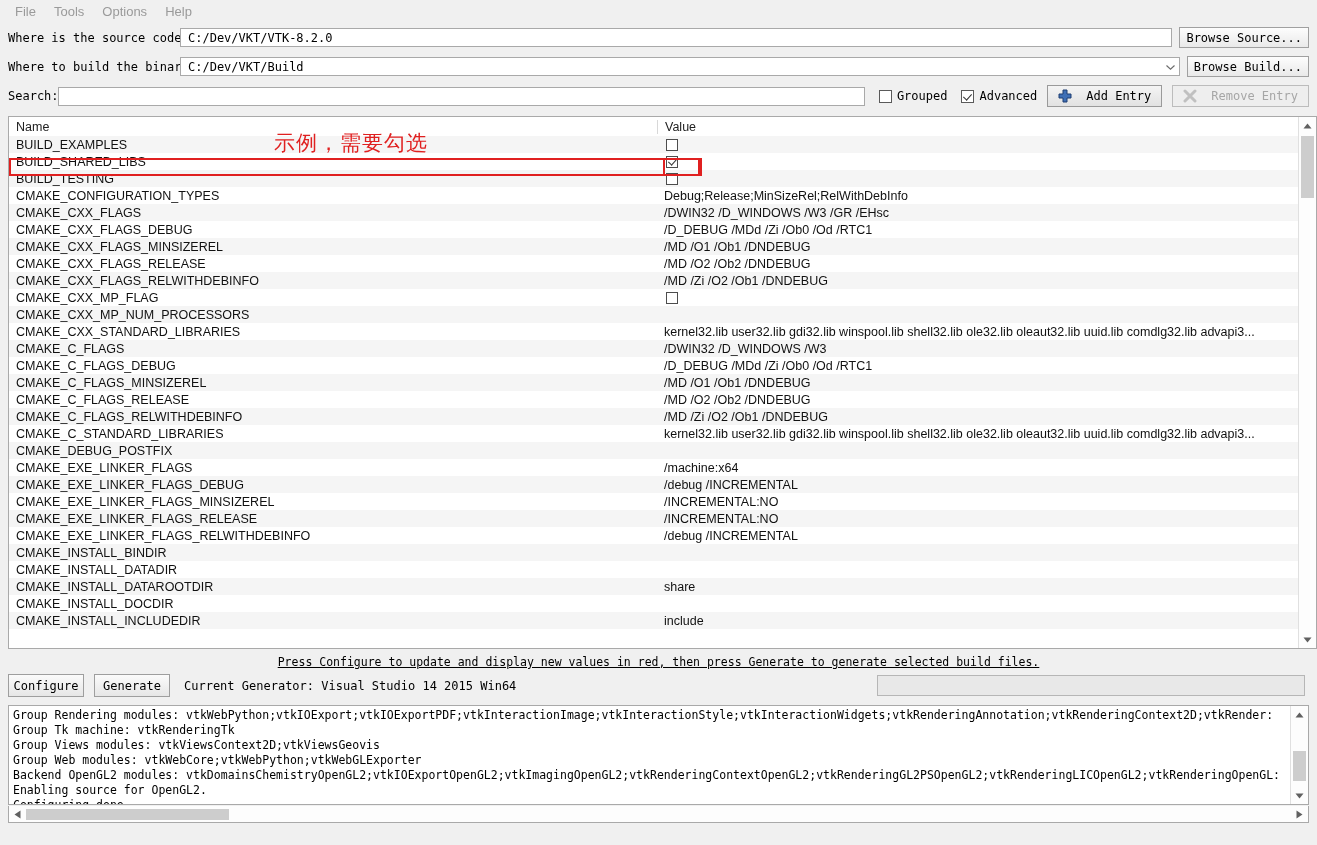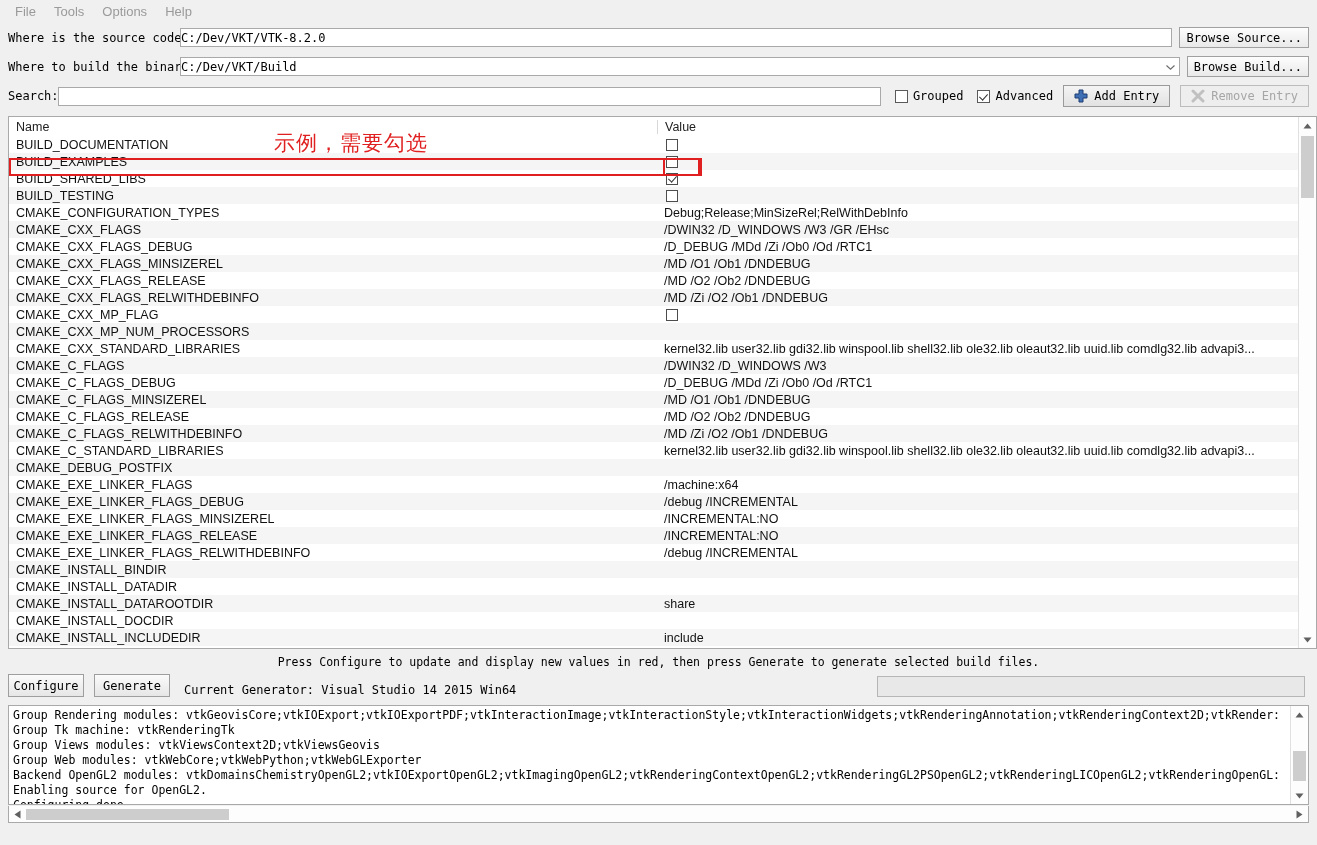--- a/index.html
+++ b/index.html
@@ -56,21 +56,21 @@
   .lbl-search { width: 50px; }
 
   .field {
     flex: 1;
     height: 19px;
     background: #fff;
     border: 1px solid #a9a9a9;
     box-sizing: border-box;
     display: flex;
     align-items: center;
-    padding: 0 0;
+    padding: 0 7px;
     font-family: "DejaVu Sans Mono", monospace;
     font-size: 12px;
     color: #000;
     overflow: hidden;
     white-space: nowrap;
   }
   .field.combo { padding-right: 18px; position: relative; align-items: center; }
   .combo-arrow {
     position: absolute;
     right: 4px;
@@ -136,20 +136,21 @@
     background: linear-gradient(#f4f4f4, #e2e2e2);
     border: 1px solid #9a9a9a;
     box-sizing: border-box;
     display: flex;
     align-items: center;
     padding: 0 10px;
     font-family: "DejaVu Sans Mono", monospace;
     font-size: 12px;
     cursor: default;
     white-space: nowrap;
+    gap: 8px;
   }
   .entrybtn.disabled { color: #a6a6a6; border-color: #bcbcbc; background: #eeeeee; }
   .plus-icon { width: 14px; height: 14px; margin-right: 6px; flex: none; }
   .x-icon { width: 14px; height: 14px; margin-right: 6px; flex: none; opacity: .45; }
 
   
   .tablewrap {
     margin: 5px 0 0 8px;
     height: 533px;
     border: 1px solid #a9a9a9;
@@ -265,24 +266,25 @@
   }
   .arrow-g { fill: #606060; }
 
   
   .hint {
     text-align: center;
     font-family: "DejaVu Sans Mono", monospace;
     font-size: 11.5px;
     color: #000;
     padding-top: 6px;
+    text-decoration: underline;
   }
   .actionrow {
     display: flex;
-    align-items: flex-end;
+    align-items: center;
     padding: 5px 12px 0 8px;
     box-sizing: border-box;
   }
   .abtn {
     height: 23px;
     min-width: 76px;
     background: linear-gradient(#fbfbfb, #e6e6e6);
     border: 1px solid #9e9e9e;
     box-sizing: border-box;
     font-family: "DejaVu Sans Mono", monospace;
@@ -423,26 +425,20 @@
   </div>
 </div>
 
 <div class="tablewrap">
   <div class="tablebody">
     <div class="thead">
       <div class="th-name">Name</div>
       <div class="th-val">Value</div>
     </div>
     <div id="rows-host">
-        <div class="trow">
-          <div class="td-name">BUILD_DOCUMENTATION</div>
-          <div class="td-val">
-            <span class="cellchk"></span>
-          </div>
-        </div>
         <div class="trow alt">
           <div class="td-name">BUILD_EXAMPLES</div>
           <div class="td-val">
             <span class="cellchk"></span>
           </div>
         </div>
         <div class="trow">
           <div class="td-name">BUILD_SHARED_LIBS</div>
           <div class="td-val">
             <span class="cellchk checked"></span>
@@ -635,21 +631,21 @@
 
 <div class="actionrow">
   <div class="abtn">Configure</div>
   <div class="abtn">Generate</div>
   <div class="genlabel">Current Generator: Visual Studio 14 2015 Win64</div>
   <div class="progress"></div>
 </div>
 
 <div class="logwrap">
   <div class="logbody" id="log-host">
-      <div class="logline">Group Rendering modules: vtkGeovisCore;vtkIOExport;vtkIOExportPDF;vtkInteractionImage;vtkInteractionStyle;vtkInteractionWidgets;vtkRenderingAnnotation;vtkRenderingContext2D;vtkRender:</div>
+      <div class="logline">Group Rendering modules: vtkWebPython;vtkIOExport;vtkIOExportPDF;vtkInteractionImage;vtkInteractionStyle;vtkInteractionWidgets;vtkRenderingAnnotation;vtkRenderingContext2D;vtkRender:</div>
       <div class="logline">Group Tk machine: vtkRenderingTk</div>
       <div class="logline">Group Views modules: vtkViewsContext2D;vtkViewsGeovis</div>
       <div class="logline">Group Web modules: vtkWebCore;vtkWebPython;vtkWebGLExporter</div>
       <div class="logline">Backend OpenGL2 modules: vtkDomainsChemistryOpenGL2;vtkIOExportOpenGL2;vtkImagingOpenGL2;vtkRenderingContextOpenGL2;vtkRenderingGL2PSOpenGL2;vtkRenderingLICOpenGL2;vtkRenderingOpenGL:</div>
       <div class="logline">Enabling source for OpenGL2.</div>
       <div class="logline">Configuring done</div>
     </div>
   <div class="vscroll">
     <div class="vs-btn">
       <svg width="9" height="6" viewBox="0 0 9 6">

